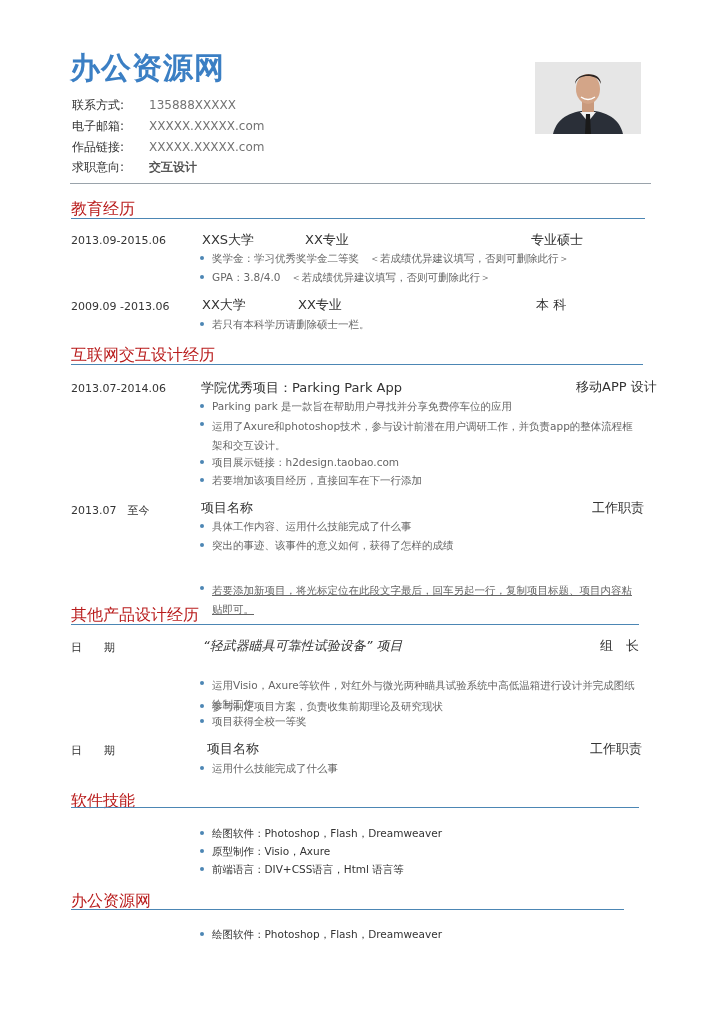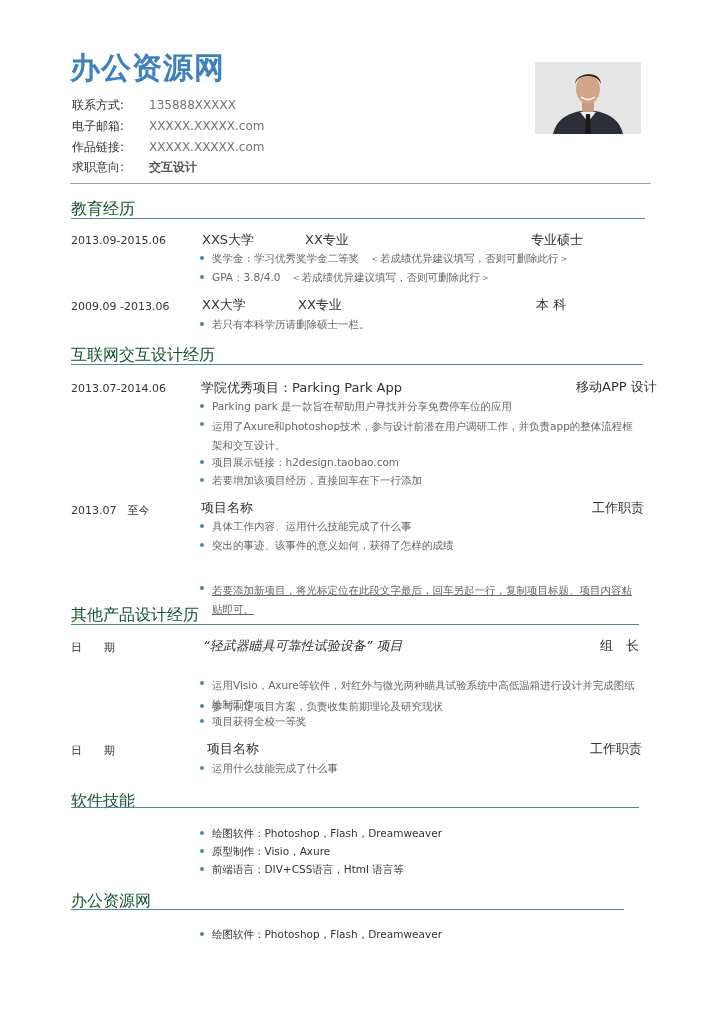--- a/index.html
+++ b/index.html
@@ -6,21 +6,21 @@
     html, body { width: 720px; height: 1018px; background: #ffffff; overflow: hidden; }
     body { position: relative; font-family: "DejaVu Sans", "Liberation Sans", sans-serif; color: #333; }
     .abs { position: absolute; }
     .title { left: 70px; top: 48px; font-size: 30px; font-weight: bold; color: #3b7fc4; letter-spacing: 1px; line-height: 40px; }
     .info-row { position: absolute; left: 72px; font-size: 12px; line-height: 16px; }
     .info-label { position: absolute; left: 0; width: 80px; color: #333; }
     .info-value { position: absolute; left: 77px; white-space: nowrap; color: #737373; }
     .info-value.muted { color: #555; font-weight: bold; }
     .photo { left: 535px; top: 62px; width: 106px; height: 72px; background: linear-gradient(180deg,#d8d8d8 0%,#efefef 60%,#e4e4e4 100%); overflow: hidden; }
     .top-rule { left: 70px; top: 183px; width: 581px; height: 1px; background: #9aa3ab; }
-    .section-title { position: absolute; left: 71px; font-size: 16px; color: #14532d; line-height: 20px; white-space: nowrap; }
+    .section-title { position: absolute; left: 71px; font-size: 16px; color: #b91c1c; line-height: 20px; white-space: nowrap; }
     .section-rule { position: absolute; left: 71px; height: 1px; background: #4c86b4; }
     .row { position: absolute; font-size: 13px; line-height: 14px; white-space: nowrap; color: #333; }
     .date { position: absolute; left: 71px; font-size: 11px; color: #333; white-space: nowrap; }
     .bullet { position: absolute; left: 200px; font-size: 10.5px; color: #666; white-space: nowrap; line-height: 14px; }
     .bullet::before { content: ""; position: absolute; left: 0; top: 5px; width: 4px; height: 4px; border-radius: 50%; background: #4c86b4; }
     .bullet span { padding-left: 12px; }
     .bullet.wrap { white-space: normal; width: 440px; }
     .bullet.wrap span { display: block; padding-left: 12px; }
     .dark { color: #333; }
   </style>

